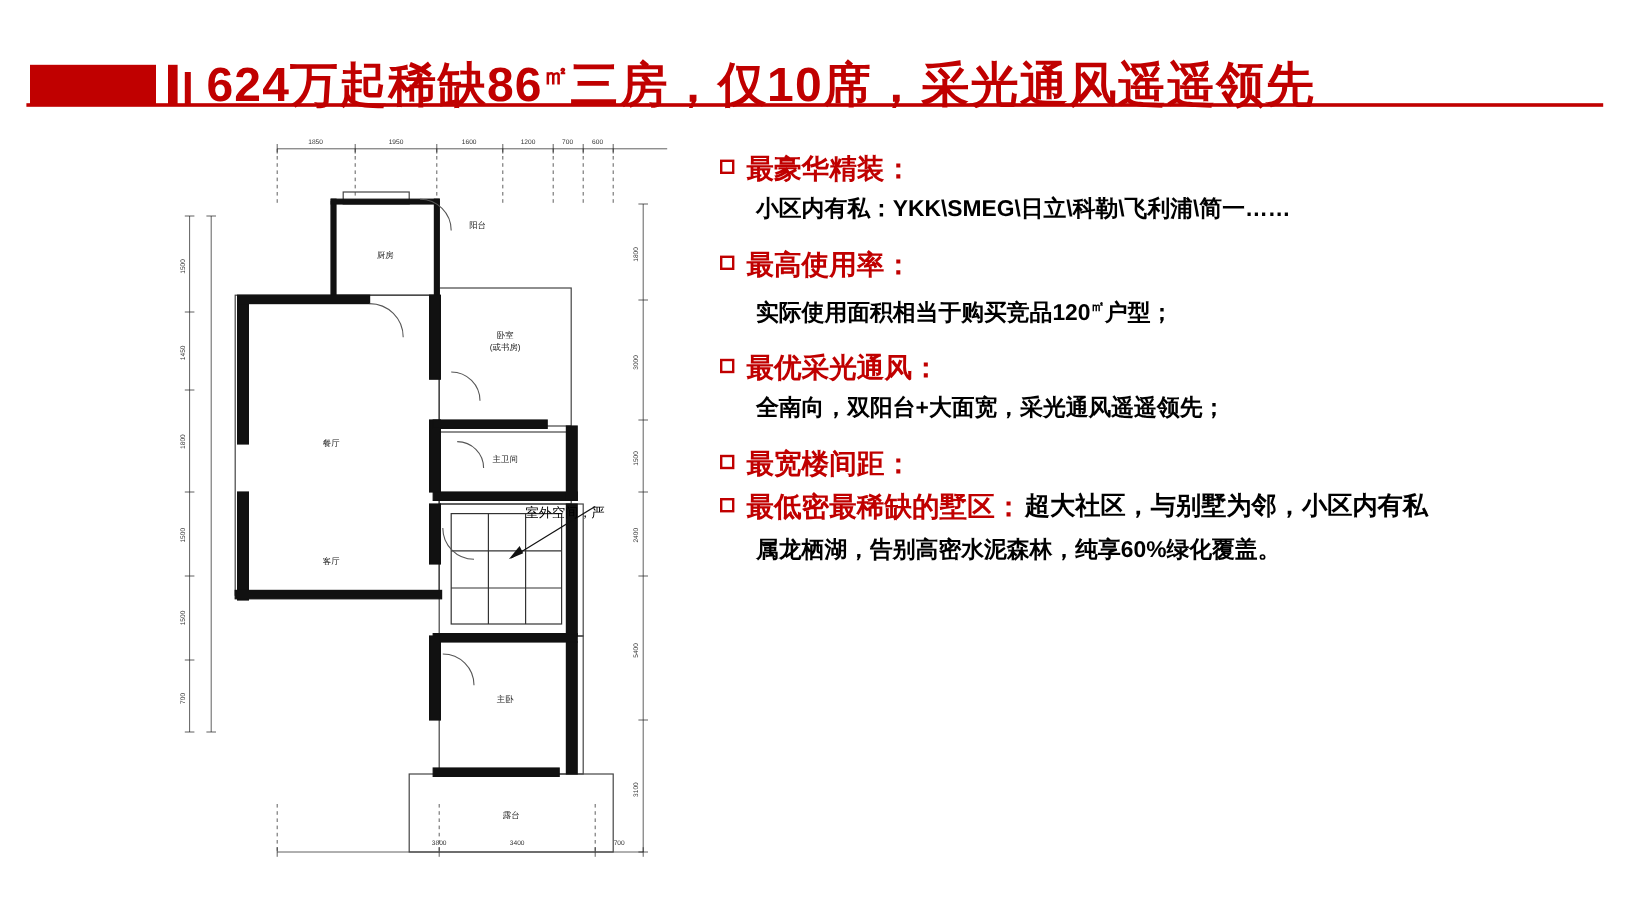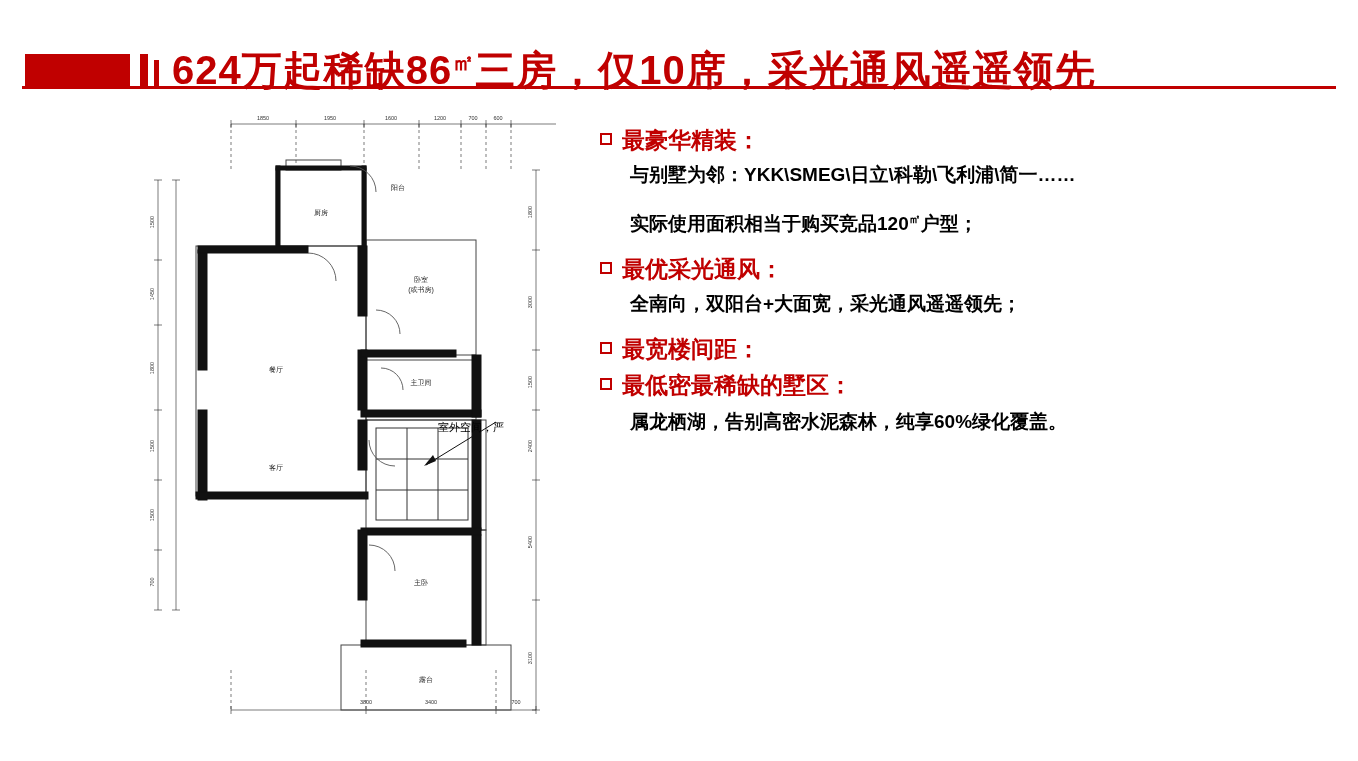--- a/index.html
+++ b/index.html
@@ -317,24 +317,28 @@
 <div class="content">
 
   <div class="item">
   </div>
 
   <div class="item">
     <div class="item-head">
       <span class="bullet-box"></span>
       <span class="head-text">最豪华精装：</span>
     </div>
-    <div class="item-body">与别墅为邻：YKK\SMEG\日立\科勒\飞利浦\简一……</div>
-  </div>
-
-  <div class="item">
+    <div class="item-body">小区内有私：YKK\SMEG\日立\科勒\飞利浦\简一……</div>
+  </div>
+
+  <div class="item">
+    <div class="item-head">
+      <span class="bullet-box"></span>
+      <span class="head-text">最高使用率：</span>
+    </div>
     <div class="item-body"><span>实际使用面积相当于购买竞品120</span><sup>㎡</sup><span>户型；</span></div>
   </div>
 
   <div class="item">
     <div class="item-head">
       <span class="bullet-box"></span>
       <span class="head-text">最优采光通风：</span>
     </div>
     <div class="item-body">全南向，双阳台+大面宽，采光通风遥遥领先；</div>
   </div>
@@ -343,17 +347,18 @@
     <div class="item-head">
       <span class="bullet-box"></span>
       <span class="head-text">最宽楼间距：</span>
     </div>
   </div>
 
   <div class="item">
     <div class="item-head">
       <span class="bullet-box"></span>
       <span class="head-text">最低密最稀缺的墅区：</span>
+      <span class="head-tail">超大社区，与别墅为邻，小区内有私</span>
     </div>
     <div class="last-body">属龙栖湖，告别高密水泥森林，纯享60%绿化覆盖。</div>
   </div>
 
 </div>
 
 </body></html>

